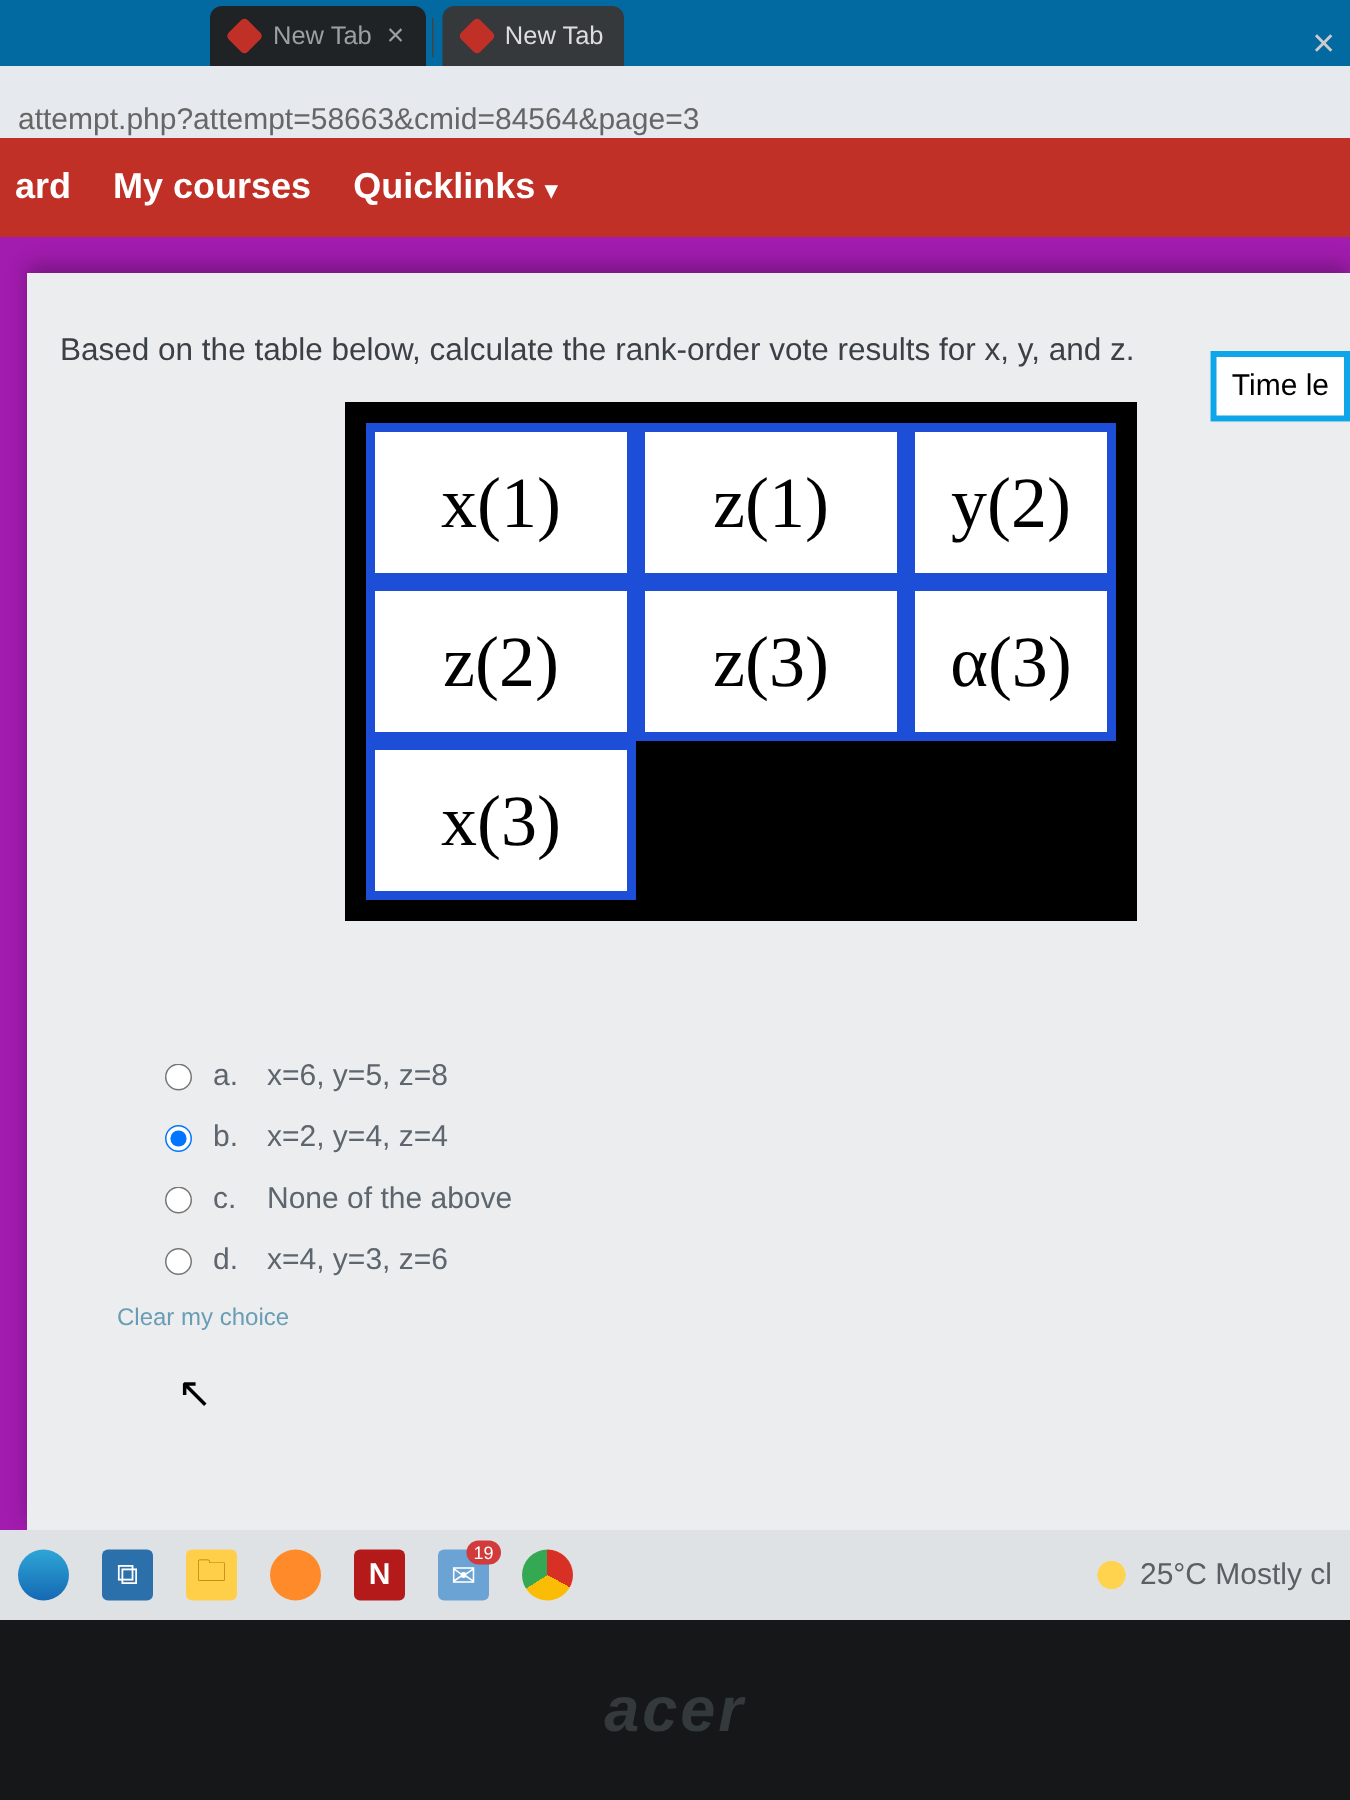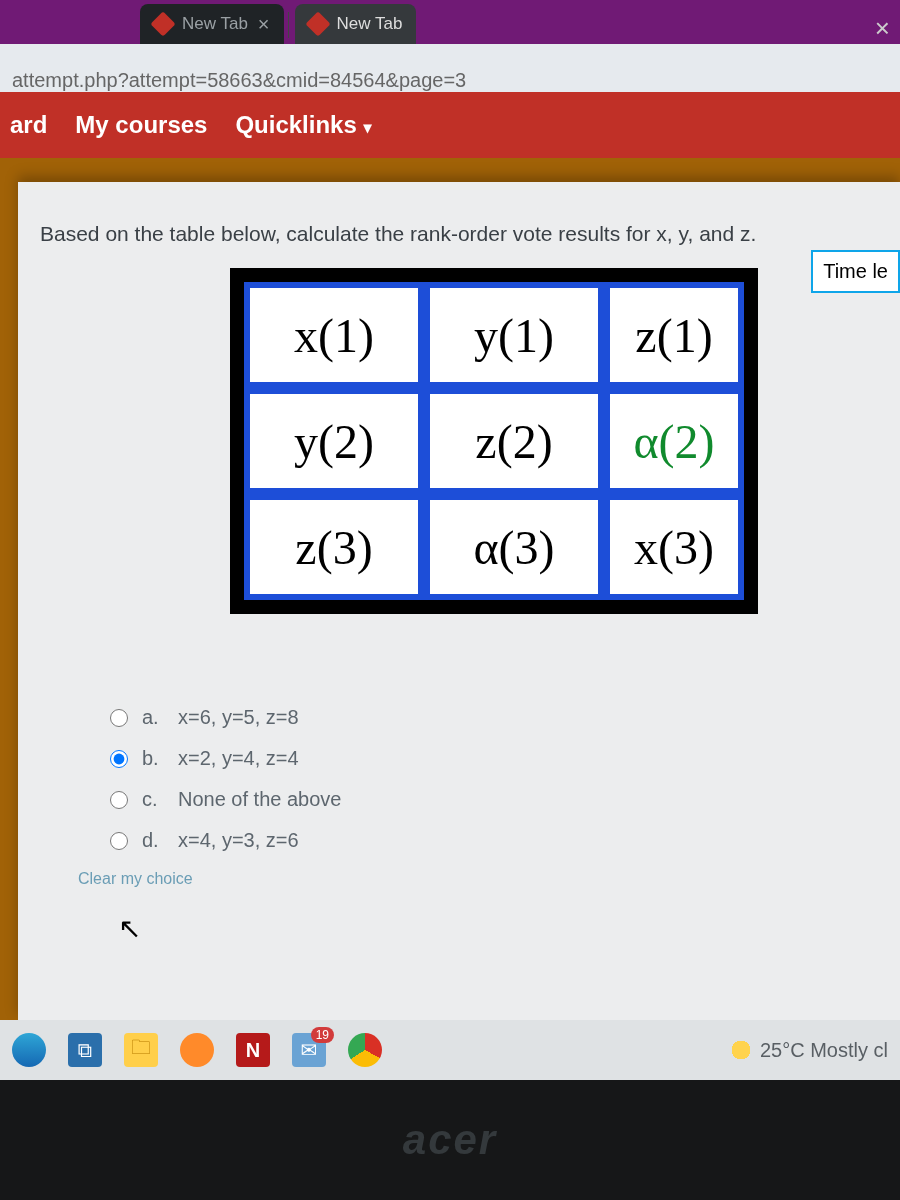--- a/index.html
+++ b/index.html
@@ -1,32 +1,32 @@
 <!DOCTYPE html>
 <html><head>
 <meta charset="utf-8">
 <style>
   * { box-sizing: border-box; margin: 0; padding: 0; }
   html, body { width: 900px; height: 1200px; overflow: hidden; font-family: Arial, Helvetica, sans-serif; background:#2a2d30; }
   .screen { width:900px; height:1200px; background:#111; position:relative; }
   
-  .tabstrip { height:44px; background:#701a75; display:flex; align-items:flex-end; padding-left:140px; }
+  .tabstrip { height:44px; background:#0369a1; display:flex; align-items:flex-end; padding-left:140px; }
   .tab { display:flex; align-items:center; gap:10px; height:40px; padding:0 14px; font-size:17px; color:#ddd; background:#35393c; border-top-left-radius:8px; border-top-right-radius:8px; margin-right:4px; }
   .tab.inactive { background:#1f2326; color:#9aa0a4; }
   .tab .fav { width:18px; height:18px; background:#c03027; border-radius:3px; transform:rotate(45deg); display:inline-block; }
   .tab .close { font-size:20px; color:#9aa0a4; }
   .urlbar { height:48px; background:#e6eaee; display:flex; align-items:flex-end; padding:0 12px; color:#666; font-size:20px; }
   
   .rednav { height:66px; background:#c03027; display:flex; align-items:center; padding-left:10px; gap:28px; color:#fff; font-size:24px;font-weight:bold; }
   .rednav .caret { font-size:16px; }
   
-  .pagewrap { background:#a16207; height:calc(1200px - 44px - 48px - 66px - 60px - 120px); padding:24px 0 0 18px; position:relative; }
+  .pagewrap { background:#a21caf; height:calc(1200px - 44px - 48px - 66px - 60px - 120px); padding:24px 0 0 18px; position:relative; }
   .sheet { background:#ecedee; height:100%; padding:40px 0 0 22px; box-shadow:0 -6px 12px rgba(0,0,0,.25); position:relative; }
   .prompt { font-size:21px; color:#3a4046; margin-bottom:22px; }
-  .timebox { position:absolute; top:68px; right:0; background:#fff; border:2px solid #0ea5e9; padding:8px 10px; font-size:20px; }
+  .timebox { position:absolute; top:52px; right:0; background:#fff; border:4px solid #0ea5e9; padding:8px 10px; font-size:20px; }
   
   .rtable { margin-left:190px; border:14px solid #000; display:grid; grid-template-columns:180px 180px 140px; width:calc(180px + 180px + 140px + 28px); background:#000; }
   .rtable .cell { background:#fff; height:106px; display:flex; align-items:center; justify-content:center; font-family:"Times New Roman",serif; font-size:48px; border:6px solid #1d4ed8; }
   .rtable .green { color:#108a2d; }
   
   .opts { margin-top:92px; margin-left:70px; }
   .opt { display:flex; align-items:center; gap:14px; margin-bottom:18px; font-size:20px; color:#5d666e; }
   .opt input { width:18px; height:18px; }
   .opt input:checked + .olabel, .opt input:checked ~ .otext {}
   .olabel { width:22px; }
@@ -79,25 +79,23 @@
     </span>
   </div>
 
   <div class="pagewrap">
     <div class="sheet">
       <div class="prompt">Based on the table below, calculate the rank-order vote results for x, y, and z.</div>
       <div class="timebox">Time le</div>
 
       <div class="rtable">
         <div class="cell">x(1)</div>
-        <div class="cell">y(1)</div>
         <div class="cell">z(1)</div>
         <div class="cell">y(2)</div>
         <div class="cell">z(2)</div>
-        <div class="cell green">α(2)</div>
         <div class="cell">z(3)</div>
         <div class="cell">α(3)</div>
         <div class="cell">x(3)</div>
       </div>
 
       <div class="opts">
         <label class="opt">
           <input type="radio" name="ans" style="">
           <span class="olabel">a.</span>
           <span class="otext">x=6, y=5, z=8</span>

